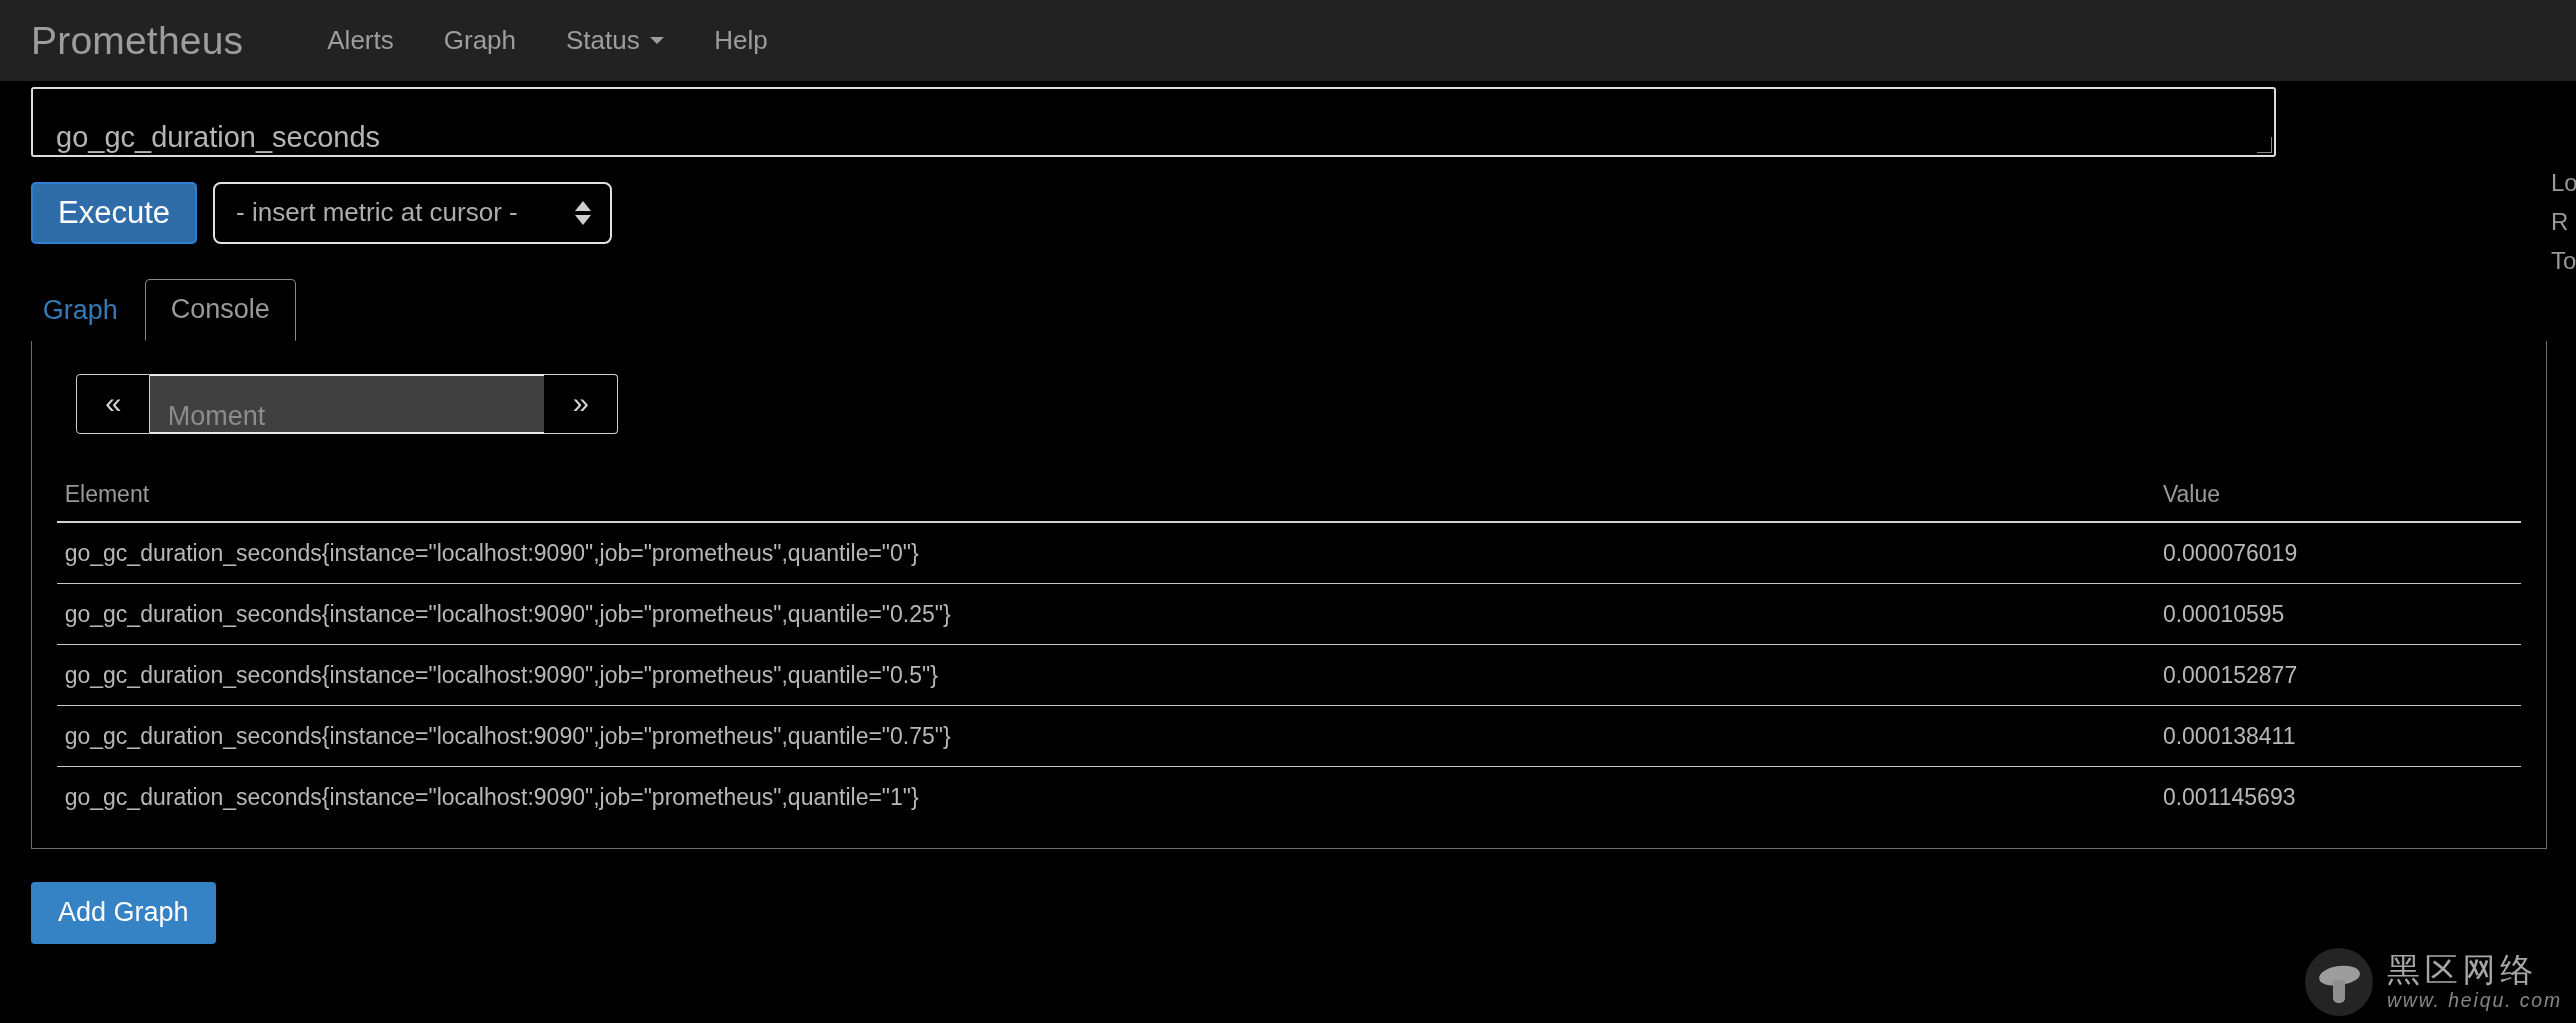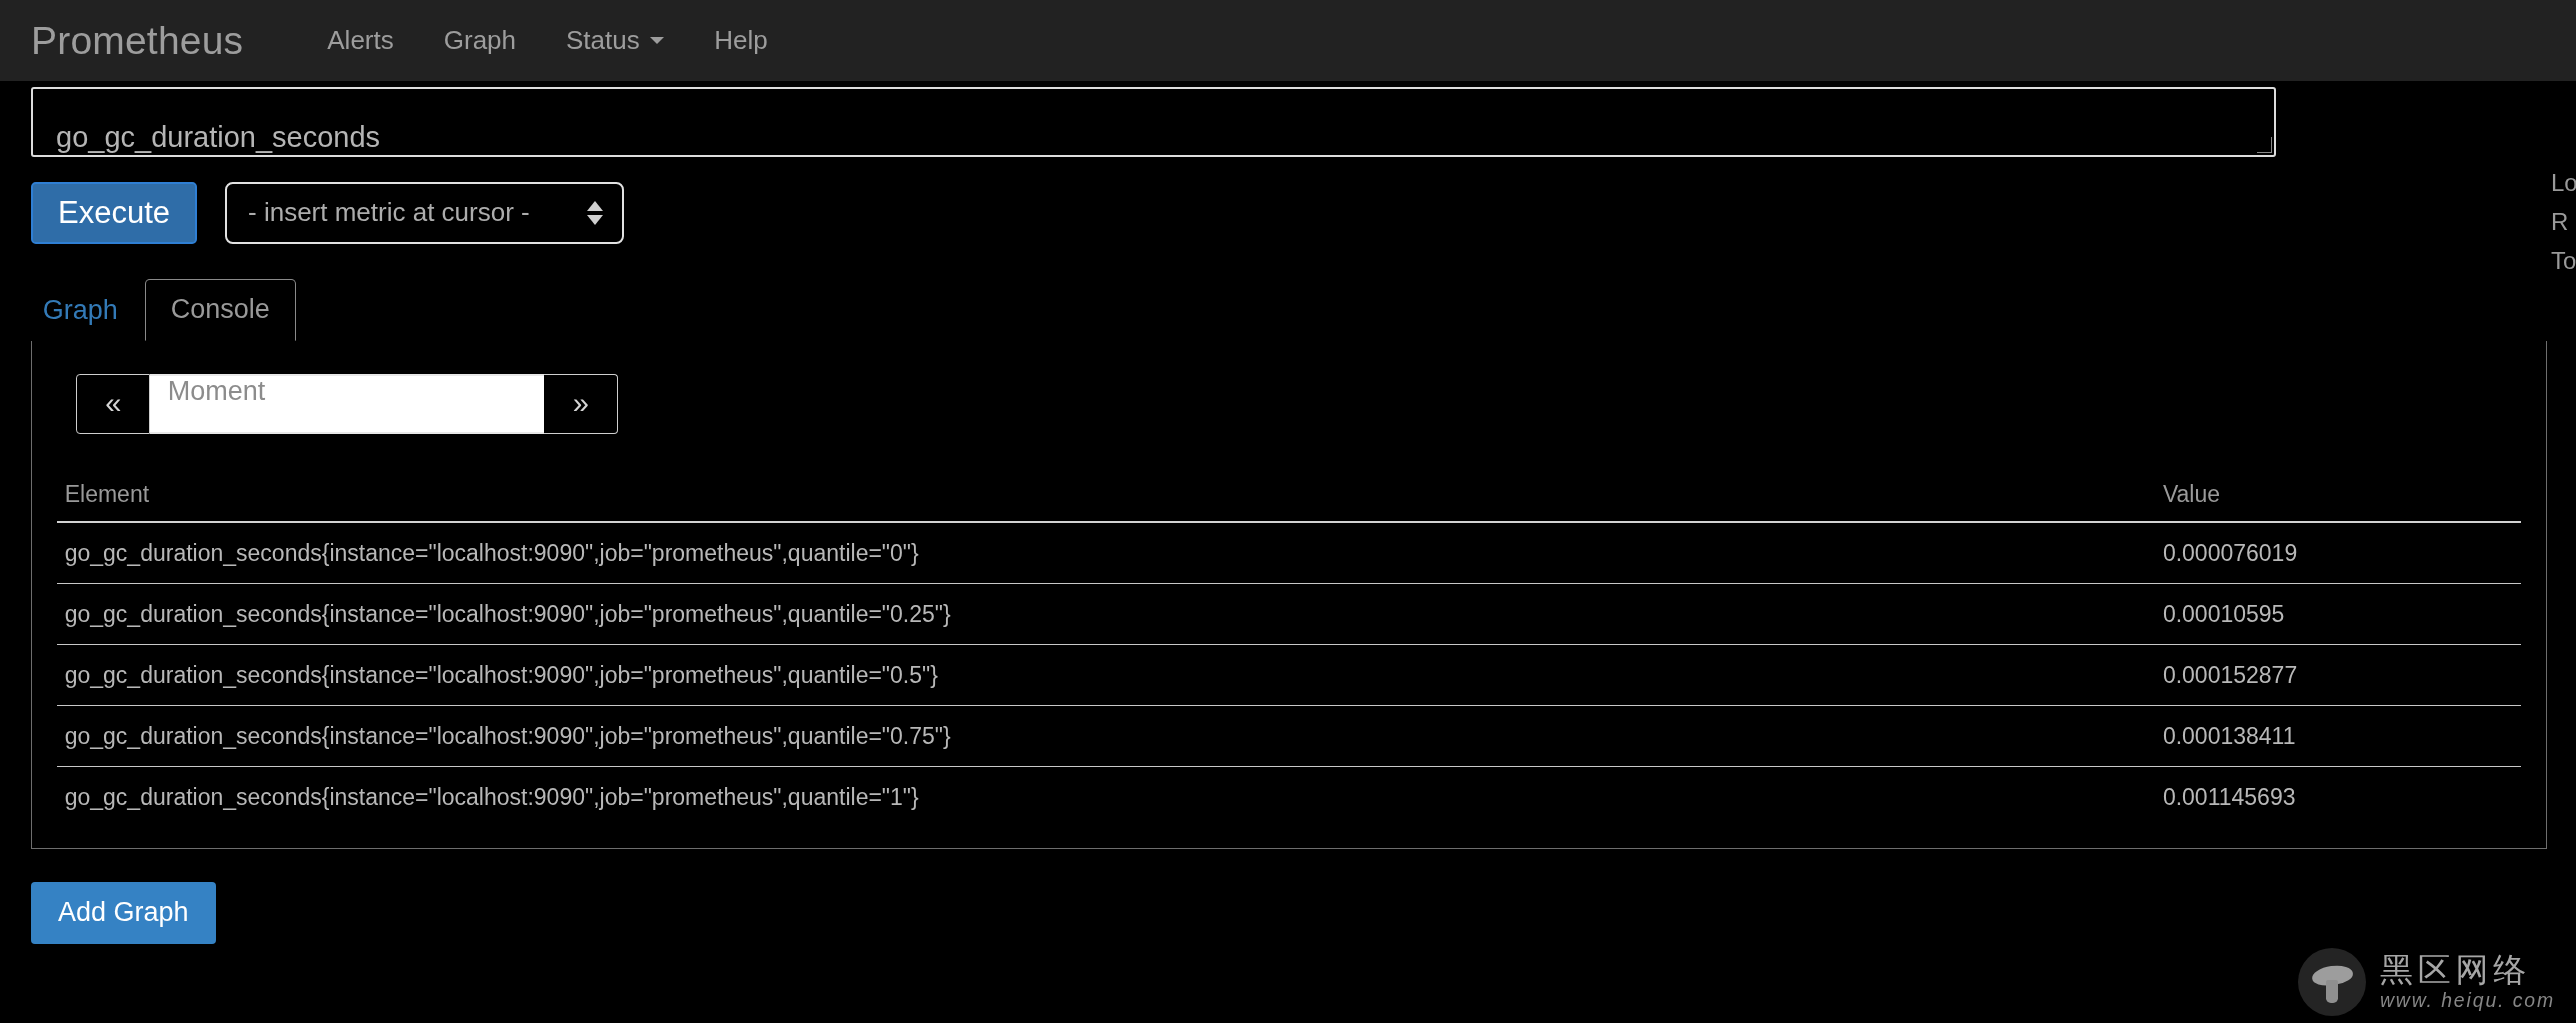--- a/index.html
+++ b/index.html
@@ -104,21 +104,21 @@
     border: 2.9px solid #2f7fd4;
     border-radius: 4.8px;
     color: #ffffff;
     font-size: 31px;
     padding: 9.7px 25px;
     height: 62px;
     line-height: 39px;
     cursor: pointer;
   }
   .metric-select {
-    margin-left: 28px;
+    margin-left: 16px;
     height: 62px;
     min-width: 399px;
     background: #000000;
     border: 2.9px solid #e2e2e2;
     border-radius: 7.7px;
     color: #adadad;
     font-size: 26px;
     display: flex;
     align-items: center;
     justify-content: space-between;
@@ -191,28 +191,28 @@
     font-size: 29px;
     display: flex;
     align-items: center;
     justify-content: center;
     cursor: pointer;
     border-radius: 3.9px 0 0 3.9px;
   }
   .mbtn.right { border-radius: 0 3.9px 3.9px 0; border-left: none; }
   .moment-input {
     flex: 1;
-    background: #ffffff;
+    background: #404040;
     border: 2.9px solid #e8e8e8;
     border-left: none; border-right: none;
     color: #a5a5a5;
     font-size: 27px;
     padding: 0 17.4px;
     display: flex;
-    align-items: flex-start;
+    align-items: flex-end;
   }
 
   
   .table {
     width: 100%;
     margin-top: 41px;
     border-collapse: collapse;
   }
   .table th {
     text-align: left;
@@ -251,21 +251,21 @@
     width: 25px;
     overflow: hidden;
     color: #9a9a9a;
     font-size: 24px;
     line-height: 39px;
   }
 
   
   .watermark {
     position: absolute;
-    right: 21px; bottom: 7.7px;
+    right: 14px; bottom: 7.7px;
     display: flex;
     align-items: center;
     opacity: 0.85;
   }
   .wm-logo {
     width: 68px; height: 68px;
     border-radius: 50%;
     background: #2b2b2b;
     position: relative;
     margin-right: 13.5px;

